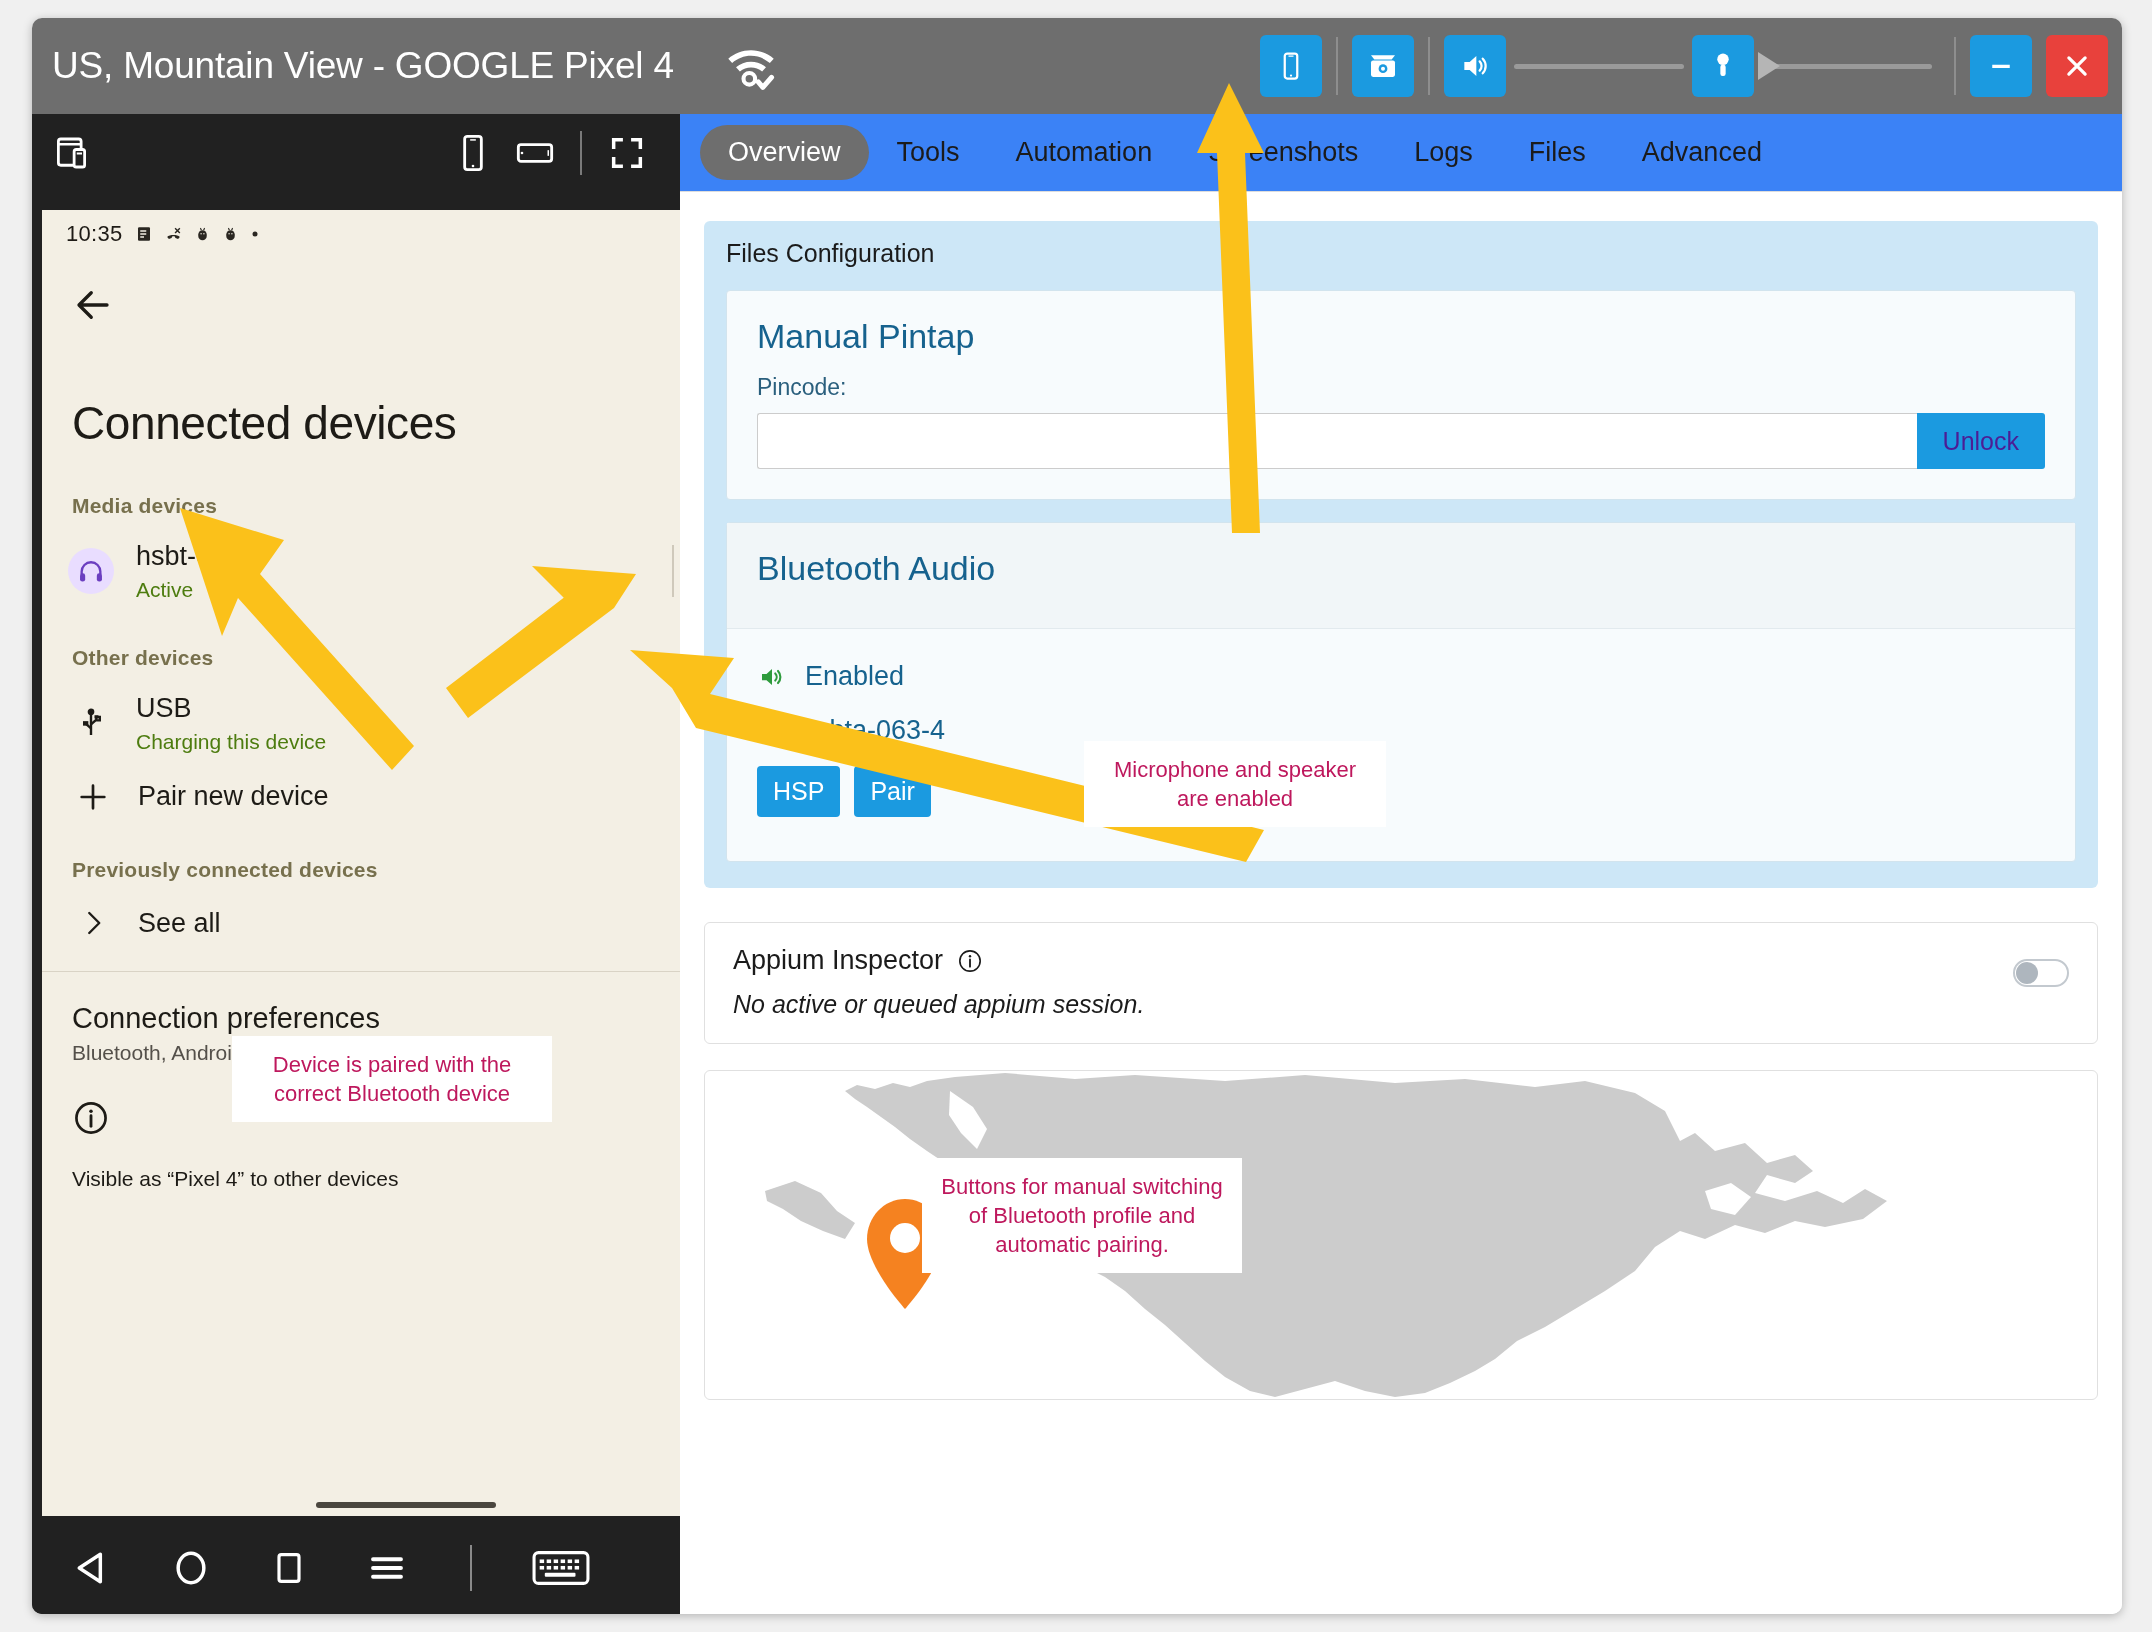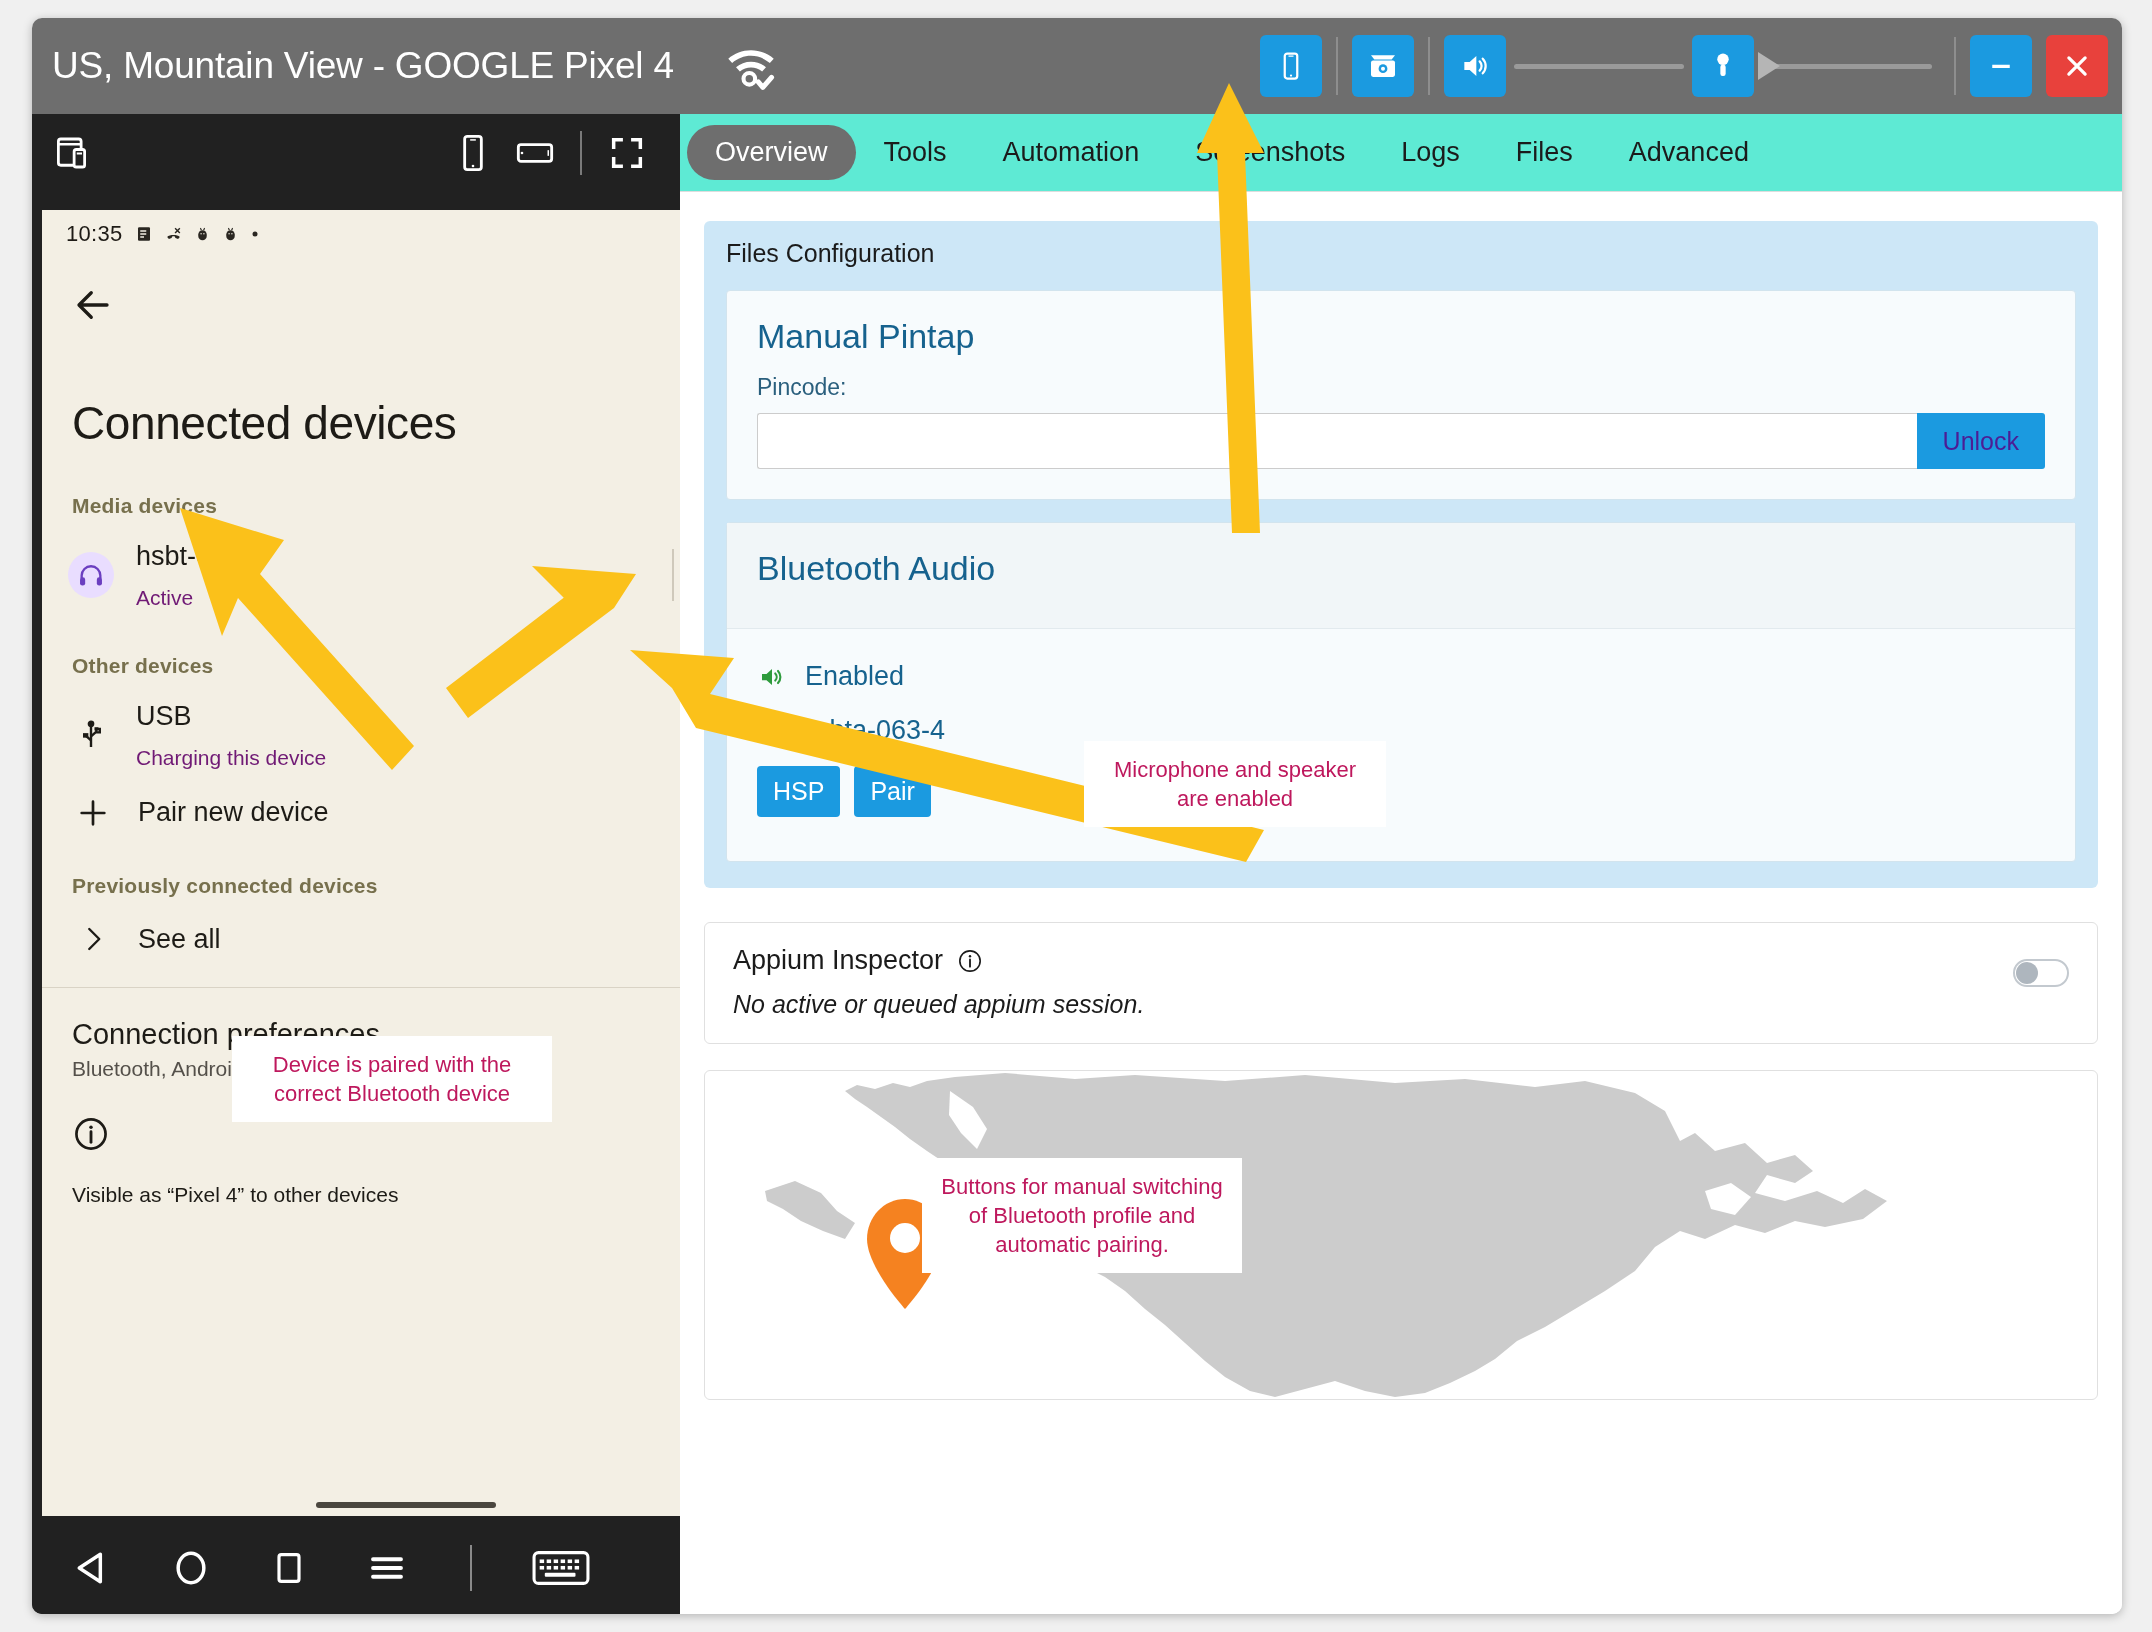--- a/index.html
+++ b/index.html
@@ -104,21 +104,21 @@
   }
   .dev-row { display: flex; align-items: center; padding: 22px 26px 0; }
   .av {
     width: 46px; height: 46px; border-radius: 50%;
     background: #e9ddff; display: flex; align-items: center; justify-content: center;
     flex: none; margin-right: 22px;
   }
   .ic-plain { width: 46px; flex: none; margin-right: 22px; display: flex; justify-content: center; }
   .dev-txt { flex: 1; min-width: 0; }
   .dev-name { font-size: 27px; color: #1d1b16; line-height: 1.22; }
-  .dev-sub { font-size: 21px; color: #701a75; margin-top: 13px; }
+  .dev-sub { font-size: 21px; color: #4d7c0f; margin-top: 5px; }
   .gear-split { width: 2px; height: 52px; background: #cfc9bb; margin: 0 22px; flex: none; }
   .gear-btn { width: 48px; display:flex; justify-content:center; flex:none; cursor: pointer; }
   .simple-row { display: flex; align-items: center; padding: 26px 28px 0; }
   .simple-row .lbl { font-size: 27px; color: #1d1b16; }
   .hr-line { height: 1px; background: #d9d3c5; margin: 32px 0 0; }
   .pref-title { font-size: 29px; color: #1d1b16; padding: 30px 30px 0; }
   .pref-sub { font-size: 21px; color: #54504a; padding: 6px 30px 0; }
   .vis-line { font-size: 21px; color: #1d1b16; padding: 26px 30px 0; }
   .home-ind {
     position: absolute; left: 50%; transform: translateX(-50%);
@@ -132,22 +132,22 @@
   .navbar .nsep { width: 2px; height: 46px; background: #8a8a8a; margin: 0 10px; flex: none; }
 
   
   .right {
     position: absolute; left: 648px; top: 96px;
     width: 1442px; height: 1500px;
     background: #ffffff;
   }
   .tabs {
     height: 78px; display: flex; align-items: center;
-    padding-left: 7px; border-bottom: 1px solid #dddddd;
-    background: #5eead4;
+    padding-left: 20px; border-bottom: 1px solid #dddddd;
+    background: #3b82f6;
   }
   .tab {
     font-size: 27px; color: #1b1b1b; padding: 12px 28px;
     border-radius: 30px; cursor: pointer; white-space: nowrap;
   }
   .tab.active { background: #6e6e6e; color: #ffffff; }
 
   .scroll { position: absolute; left: 0; top: 79px; width: 1442px; height: 1421px; overflow: hidden; }
 
   .config-card {

